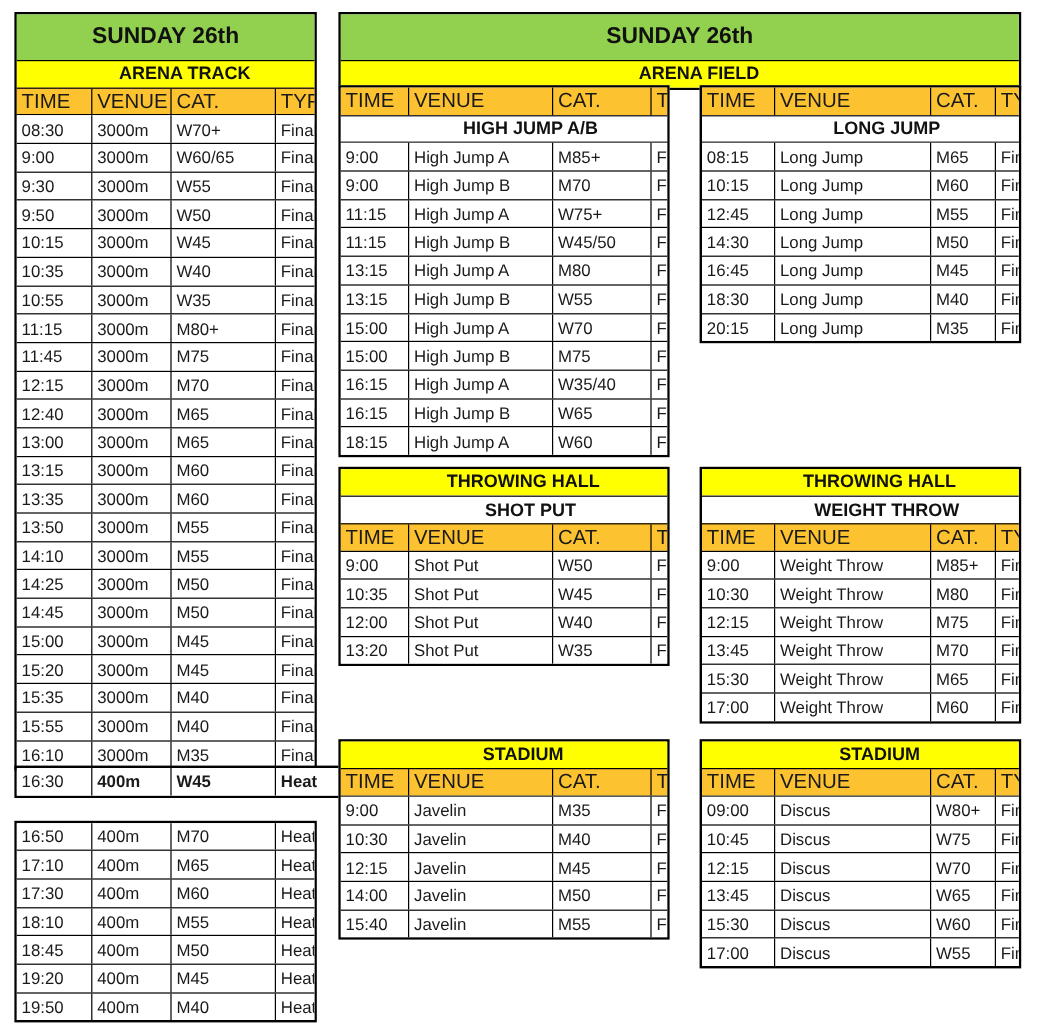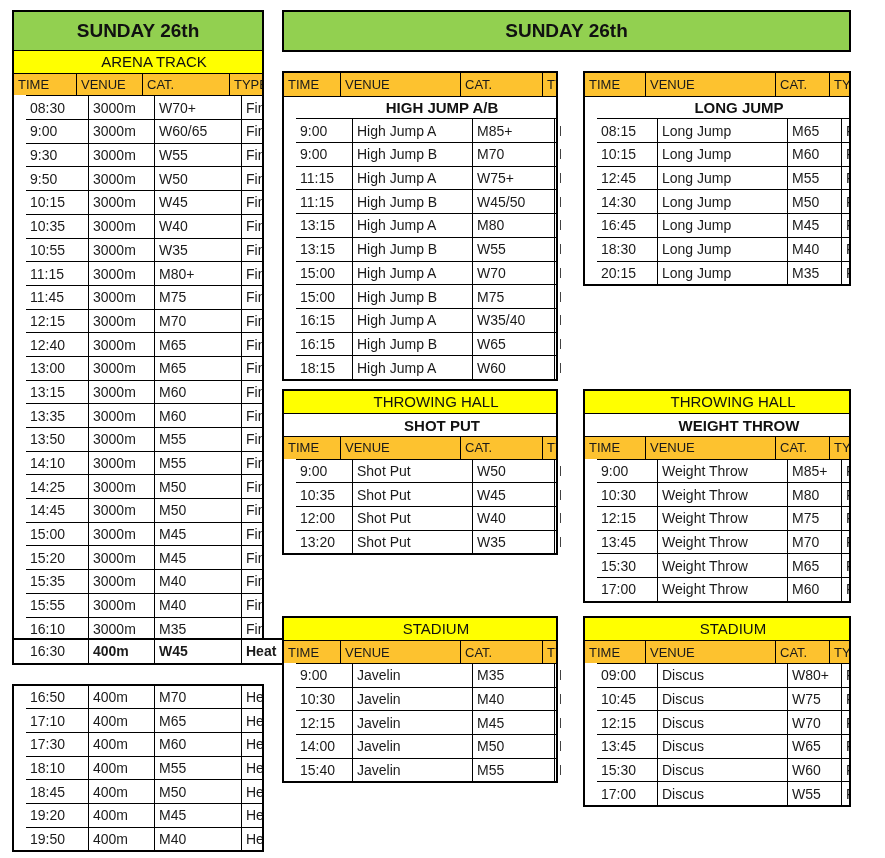--- a/index.html
+++ b/index.html
@@ -31,35 +31,35 @@
   .title-green {
     height: 38px;
     background: var(--green);
     display: flex; align-items: center; justify-content: center;
     font-weight: bold; font-size: 19px; color: #111;
   }
   .band {
     height: 22.7px;
     background: var(--yellow);
     display: flex; align-items: center; justify-content: center;
-    font-weight: normal; font-size: 15px; color: #111; padding-left: 32px;
+    font-weight: bold; font-size: 15px; color: #111; padding-left: 32px;
   }
   .subtitle {
     height: 22.7px;
     background: #ffffff;
     display: flex; align-items: center; justify-content: center;
     font-weight: bold; font-size: 15px; color: #111; padding-left: 44px;
   }
   .cols {
     height: 22.7px;
     background: var(--orange);
     display: flex;
-    font-size: 13px;
-  }
-  .rows { display: block; margin-left: 12px; }
+    font-size: 17px;
+  }
+  .rows { display: block; }
   .row {
     height: 22.7px;
     display: flex;
     font-size: 14px;
     background: #ffffff;
   }
   .row + .row { border-top: 1px solid var(--border); }
   .cell {
     display: flex; align-items: center;
     padding: 0 2px 0 4px;
@@ -304,20 +304,21 @@
           <div class="cell" data-name="table-cell">19:50</div>
           <div class="cell" data-name="table-cell">400m</div>
           <div class="cell" data-name="table-cell">M40</div>
           <div class="cell" data-name="table-cell">Heat</div>
         </div>
       </div>
   </div>
 
   <div class="tbl pos-field-header" data-name="arena-field-header">
     <div class="title-green" data-name="arena-field-day-title">SUNDAY 26th</div>
+    <div class="band" data-name="arena-field-venue-band">ARENA FIELD</div>
   </div>
 
   <div class="tbl cols-b pos-high-jump" data-name="high-jump-table">
     <div class="cols" data-name="high-jump-column-header-row">
         <div class="cell" data-name="column-header">TIME</div>
         <div class="cell" data-name="column-header">VENUE</div>
         <div class="cell" data-name="column-header">CAT.</div>
         <div class="cell" data-name="column-header">TYPE</div>
       </div>
     <div class="subtitle" data-name="high-jump-event-title">HIGH JUMP A/B</div>

